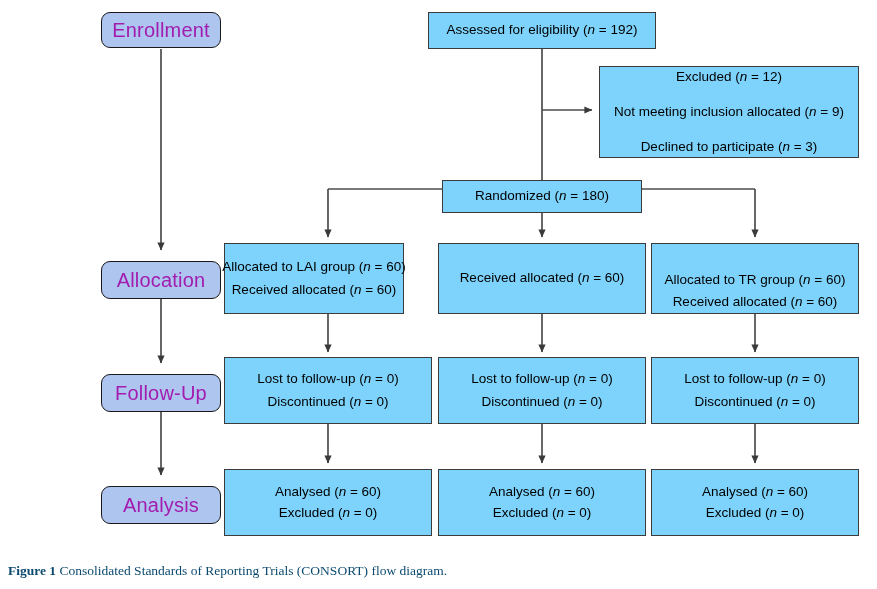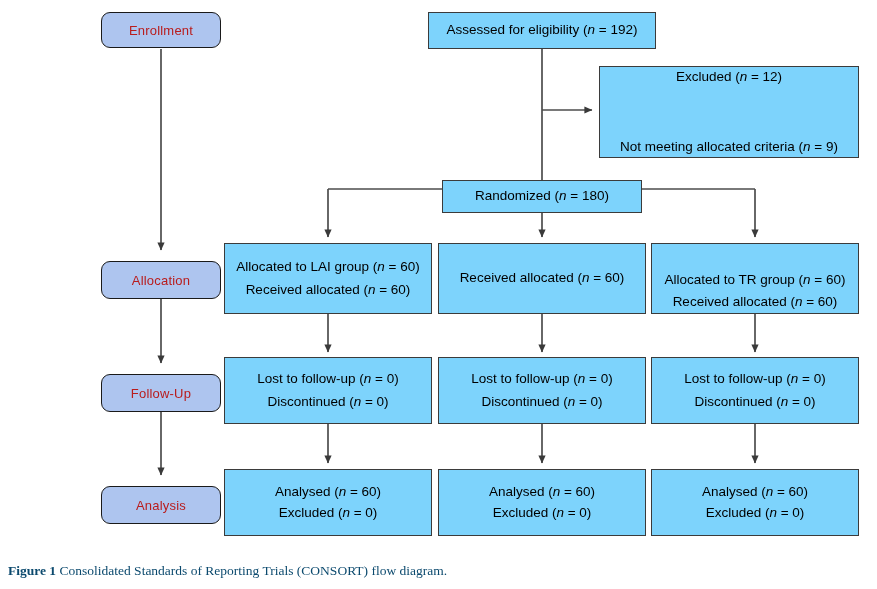--- a/index.html
+++ b/index.html
@@ -34,22 +34,22 @@
   
   .stage {
     position: absolute;
     box-sizing: border-box;
     background: #aec5ef;
     border: 1.6px solid #1a1a1a;
     border-radius: 9px;
     display: flex;
     align-items: center;
     justify-content: center;
-    color: #b91c1c;
-    font-size: 13px;
+    color: #a21caf;
+    font-size: 20px;
     letter-spacing: 0.2px;
     line-height: 1;
     white-space: nowrap;
   }
 
   
   .box {
     position: absolute;
     box-sizing: border-box;
     background: #7dd3fc;
@@ -137,28 +137,29 @@
   <div class="stage" style="left:101px; top:486px; width:120px; height:38px;">
     <span>Analysis</span>
   </div>
 
   <div class="box" style="left:428px; top:12px; width:228px; height:37px;">
     <span class="ln"><span>Assessed for eligibility (</span><i>n</i><span> = 192)</span></span>
   </div>
 
   <div class="box tight" style="left:599px; top:66px; width:260px; height:92px;justify-content:space-between;">
     <span class="ln"><span>Excluded  (</span><i>n</i><span> = 12)</span></span>
-    <span class="ln"><span>Not meeting allocated criteria (</span><i>n</i><span> = 9)</span></span>
+    <span class="ln"><span>Not meeting inclusion allocated (</span><i>n</i><span> = 9)</span></span>
+    <span class="ln"><span>Declined to participate (</span><i>n</i><span> = 3)</span></span>
   </div>
 
   <div class="box" style="left:442px; top:180px; width:200px; height:33px;align-items:center;">
     <span class="ln"><span>Randomized (</span><i>n</i><span> = 180)</span></span>
   </div>
 
-  <div class="box" style="left:224px; top:243px; width:208px; height:71px;">
+  <div class="box" style="left:224px; top:243px; width:180px; height:71px;">
     <span class="ln"><span>Allocated to LAI group (</span><i>n</i><span> = 60)</span></span>
     <span class="ln"><span>Received allocated (</span><i>n</i><span> = 60)</span></span>
   </div>
 
   <div class="box" style="left:438px; top:243px; width:208px; height:71px;">
     <span class="ln"><span>Received allocated (</span><i>n</i><span> = 60)</span></span>
   </div>
 
   <div class="box" style="left:651px; top:243px; width:208px; height:71px;justify-content:flex-end;">
     <span class="ln"><span>Allocated to TR group (</span><i>n</i><span> = 60)</span></span>

